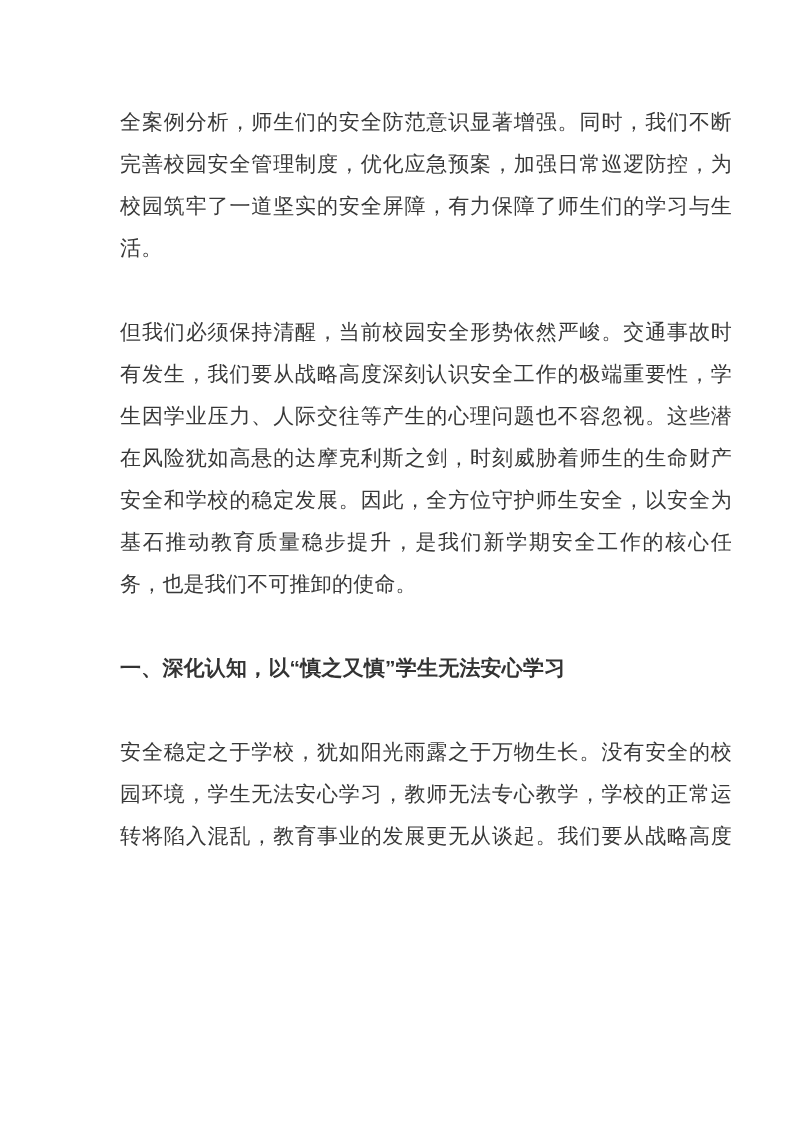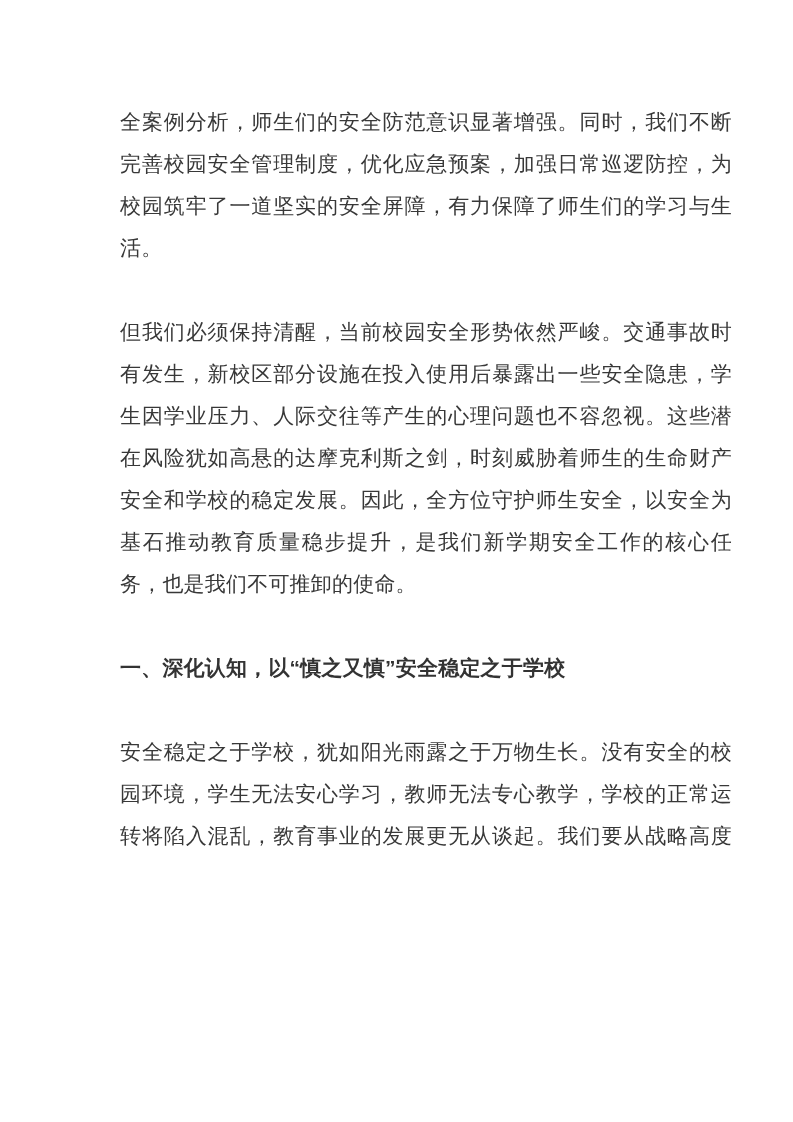--- a/index.html
+++ b/index.html
@@ -35,19 +35,19 @@
       text-align: left;
       letter-spacing: 0.2px;
     }
   </style>
 </head>
 <body>
 
 <div class="page">
   <p class="para">全案例分析，师生们的安全防范意识显著增强。同时，我们不断完善校园安全管理制度，优化应急预案，加强日常巡逻防控，为校园筑牢了一道坚实的安全屏障，有力保障了师生们的学习与生活。</p>
 
-  <p class="para">但我们必须保持清醒，当前校园安全形势依然严峻。交通事故时有发生，新校区部分设施在投入使用后暴露出一些安全隐患，学生因学业压力、人际交往等产生的心理问题也不容忽视。这些潜在风险犹如高悬的达摩克利斯之剑，时刻威胁着师生的生命财产安全和学校的稳定发展。因此，全方位守护师生安全，以安全为基石推动教育质量稳步提升，是我们新学期安全工作的核心任务，也是我们不可推卸的使命。</p>
+  <p class="para">但我们必须保持清醒，当前校园安全形势依然严峻。交通事故时有发生，我们要从战略高度深刻认识安全工作的极端重要性，学生因学业压力、人际交往等产生的心理问题也不容忽视。这些潜在风险犹如高悬的达摩克利斯之剑，时刻威胁着师生的生命财产安全和学校的稳定发展。因此，全方位守护师生安全，以安全为基石推动教育质量稳步提升，是我们新学期安全工作的核心任务，也是我们不可推卸的使命。</p>
 
-  <h2 class="heading-1">一、深化认知，以“慎之又慎”安全稳定之于学校</h2>
+  <h2 class="heading-1">一、深化认知，以“慎之又慎”学生无法安心学习</h2>
 
 
   <p class="para">安全稳定之于学校，犹如阳光雨露之于万物生长。没有安全的校园环境，学生无法安心学习，教师无法专心教学，学校的正常运转将陷入混乱，教育事业的发展更无从谈起。我们要从战略高度深刻认识安全工作的极端重要性，将其作为学校各项工作的前置条件和基础支撑，常抓不懈，确保万无一</p>
 </div>
 
 </body></html>

